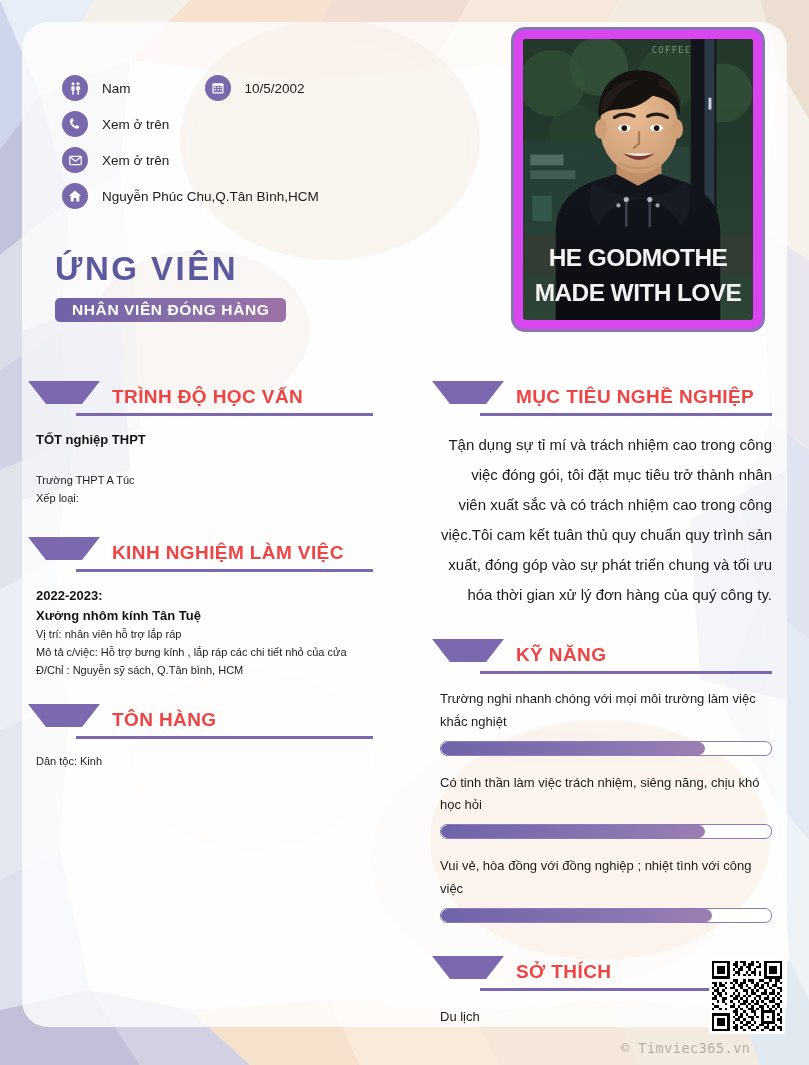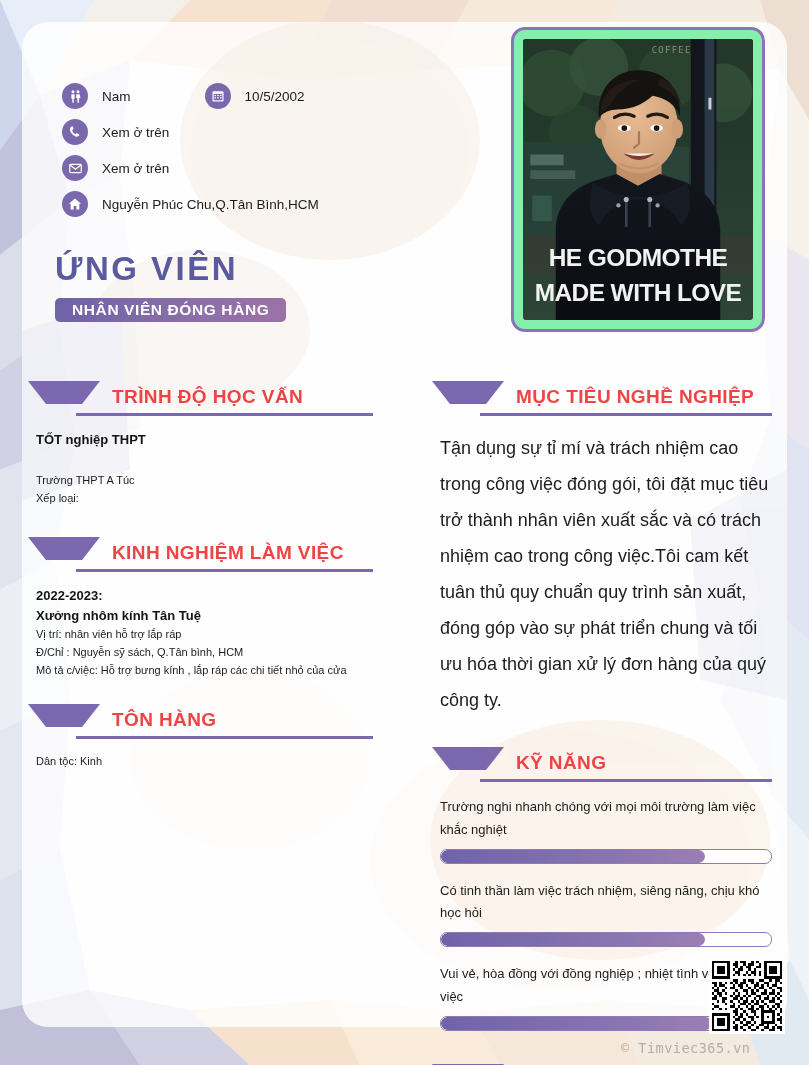--- a/index.html
+++ b/index.html
@@ -53,21 +53,21 @@
   .content {
     position: absolute;
     inset: 0;
     z-index: 3;
   }
 
   
   .contact {
     position: absolute;
     left: 62px;
-    top: 78px;
+    top: 70px;
     width: 420px;
   }
   .c-row {
     display: flex;
     align-items: center;
     height: 36px;
   }
   .ico {
     width: 26px;
     height: 26px;
@@ -115,21 +115,21 @@
 
   
   .photo-frame {
     position: absolute;
     left: 511px;
     top: 27px;
     width: 254px;
     height: 305px;
     border: 3px solid #8a74b8;
     border-radius: 14px;
-    background: #86efac;
+    background: #d946ef;
     box-sizing: border-box;
     padding: 9px;
   }
   .photo {
     width: 100%;
     height: 100%;
     border-radius: 3px;
     overflow: hidden;
     position: relative;
   }
@@ -177,23 +177,24 @@
     font-weight: bold;
     color: #141414;
     line-height: 1.55;
   }
   .t-norm {
     font-size: 11px;
     color: #1c1c1c;
     line-height: 1.62;
   }
   .t-para {
-    font-size: 18px;
+    font-size: 15px;
     color: #1c1c1c;
     line-height: 2.0;
+    text-align: right;
   }
   .gap-md { height: 22px; }
 
   
   .skill { margin-bottom: 8px; }
   .skill-label {
     font-size: 13px;
     color: #1c1c1c;
     line-height: 1.75;
     margin-bottom: 7px;
@@ -484,22 +485,22 @@
       <div class="sec">
         <div class="sec-head">
           <span class="tri"></span>
           <span class="sec-title">KINH NGHIỆM LÀM VIỆC</span>
         </div>
         <div class="sec-rule"></div>
         <div class="sec-body">
           <div class="t-bold">2022-2023:</div>
           <div class="t-bold">Xưởng nhôm kính Tân Tuệ</div>
           <div class="t-norm">Vị trí: nhân viên hỗ trợ lắp ráp</div>
+          <div class="t-norm">Mô tả c/việc: Hỗ trợ bưng kính , lắp ráp các chi tiết nhỏ của cửa</div>
           <div class="t-norm">Đ/Chỉ : Nguyễn sỹ sách, Q.Tân bình, HCM</div>
-          <div class="t-norm">Mô tả c/việc: Hỗ trợ bưng kính , lắp ráp các chi tiết nhỏ của cửa</div>
         </div>
       </div>
 
       <div style="height:18px"></div>
 
       <div class="sec">
         <div class="sec-head">
           <span class="tri"></span>
           <span class="sec-title">TÔN HÀNG</span>
         </div>

